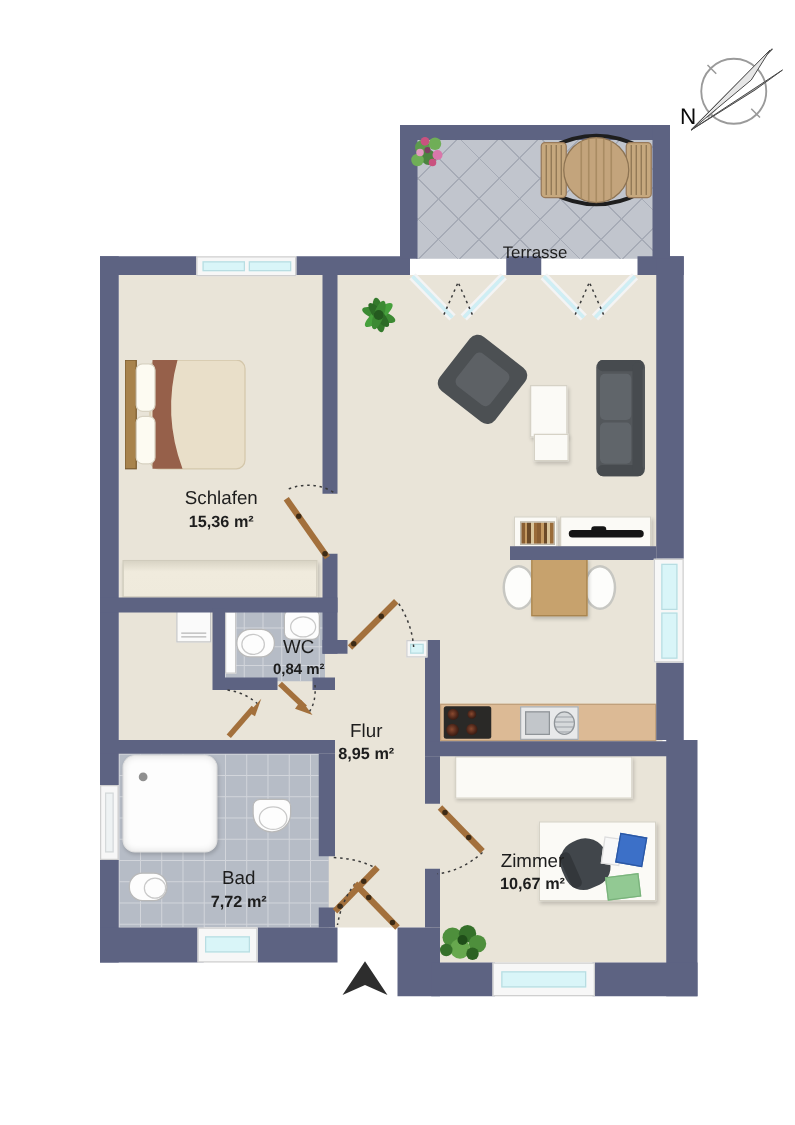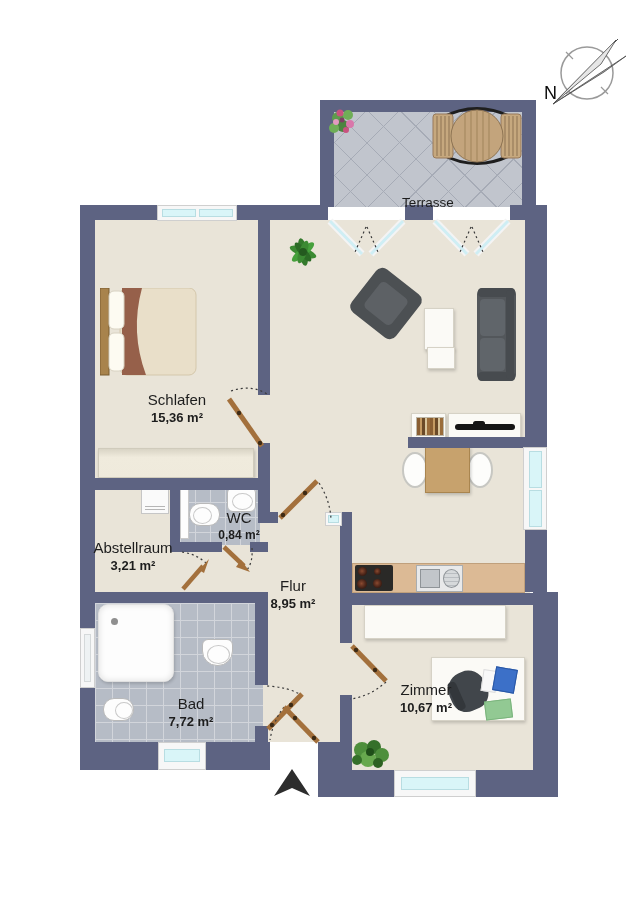--- a/index.html
+++ b/index.html
@@ -311,24 +311,20 @@
     <span>Terrasse</span>
   </div>
   <div class="room-label" style="left:177px;top:408px;">
     <div class="room-name">Schlafen</div>
     <div class="room-area">15,36 m²</div>
   </div>
   <div class="room-label" style="left:239px;top:526px;">
     <div class="room-name">WC</div>
     <div class="room-area" style="font-size:12px;">0,84 m²</div>
   </div>
-  <div class="room-label" style="left:133px;top:556px;">
-    <div class="room-name">Abstellraum</div>
-    <div class="room-area">3,21 m²</div>
-  </div>
   <div class="room-label" style="left:293px;top:594px;">
     <div class="room-name">Flur</div>
     <div class="room-area">8,95 m²</div>
   </div>
   <div class="room-label" style="left:191px;top:712px;">
     <div class="room-name">Bad</div>
     <div class="room-area">7,72 m²</div>
   </div>
   <div class="room-label" style="left:426px;top:698px;">
     <div class="room-name">Zimmer</div>

